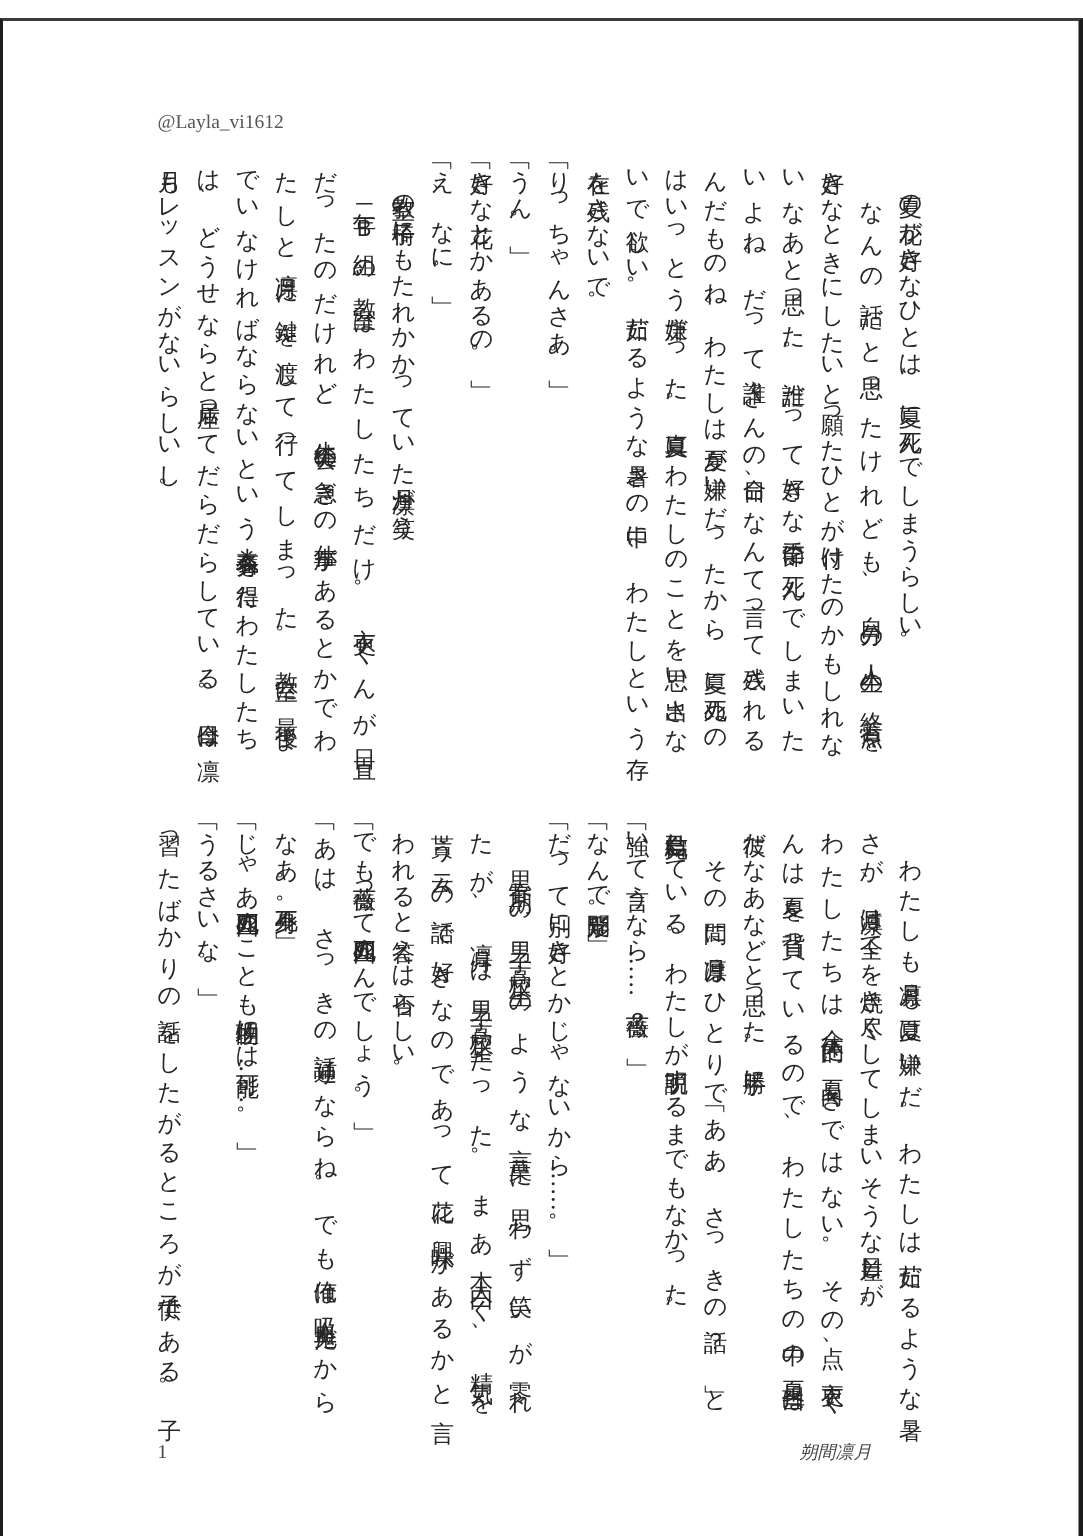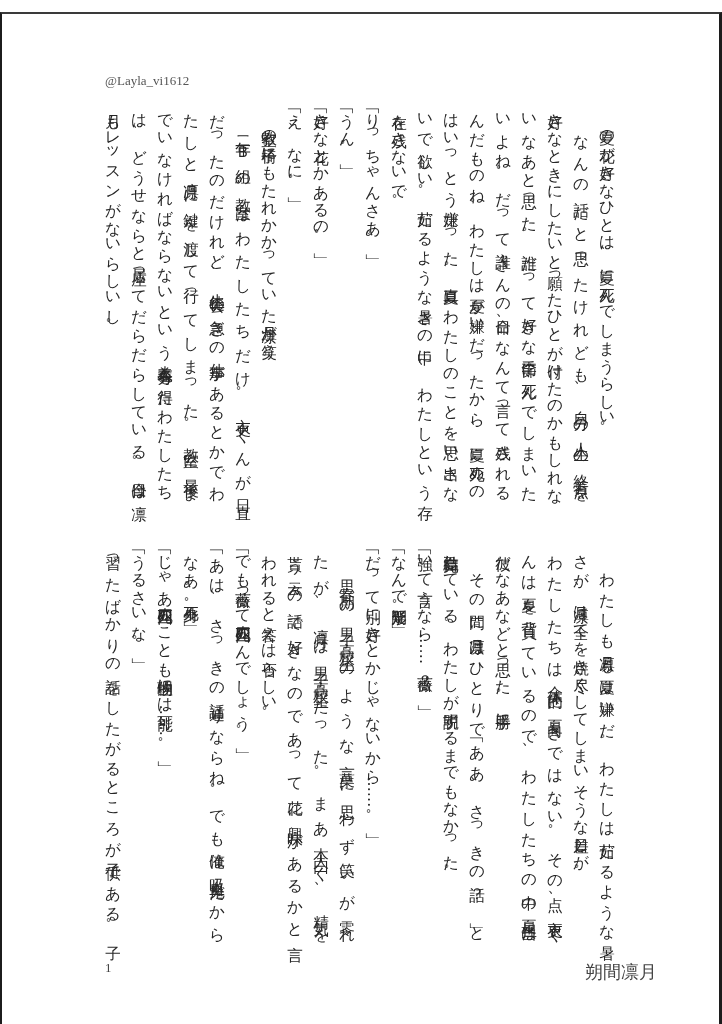--- a/index.html
+++ b/index.html
@@ -65,21 +65,21 @@
     }
     .footer-text {
       position: absolute;
       top: 948px;
       font-family: "Liberation Serif", serif;
       font-size: 13px;
       color: #444444;
       white-space: nowrap;
     }
     .page-number { left: 105px; }
-    .character-name { left: 585px; font-size: 18px; }
+    .character-name { left: 533px; font-size: 12px; font-style: italic; }
   </style>
 </head>
 <body>
 
 <div class="page">
 
   <div class="author-handle">@Layla_vi1612</div>
 
   <div class="text-block upper">
     <div class="col">　夏の花が好きなひとは、夏に死んでしまうらしい。</div>

